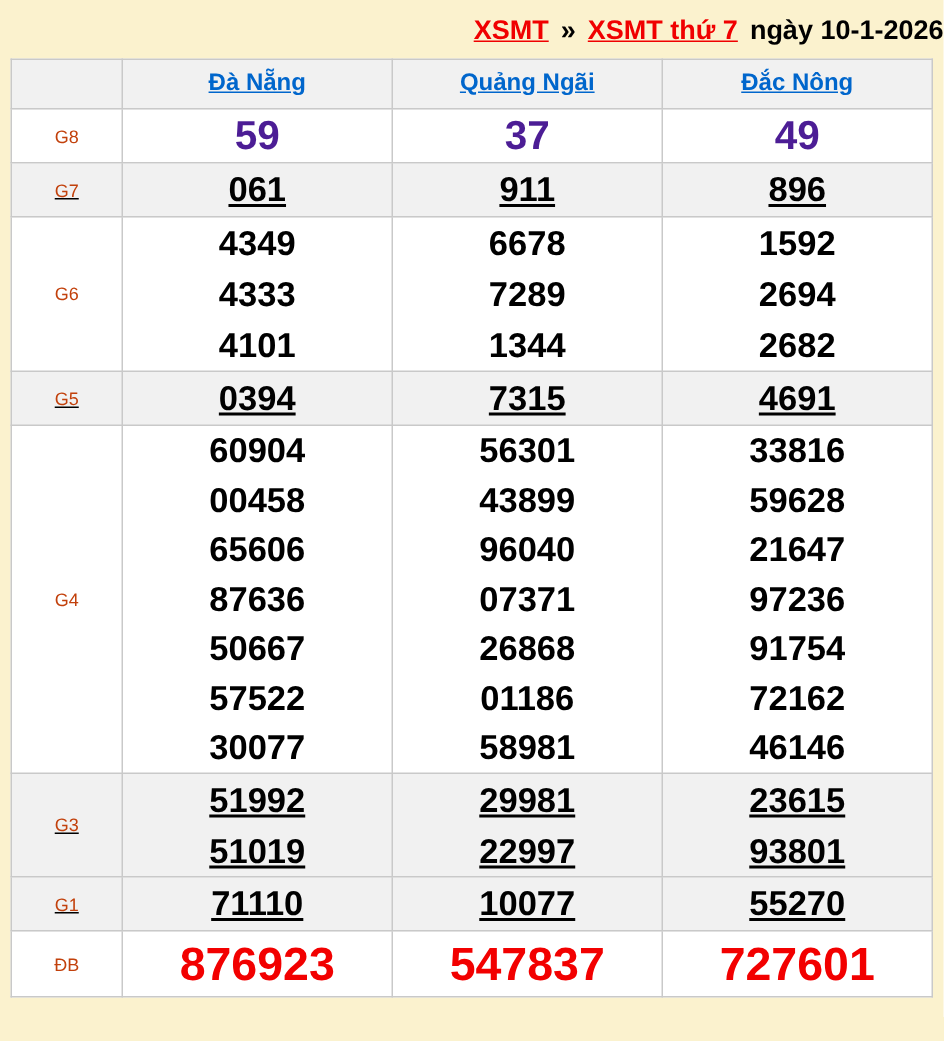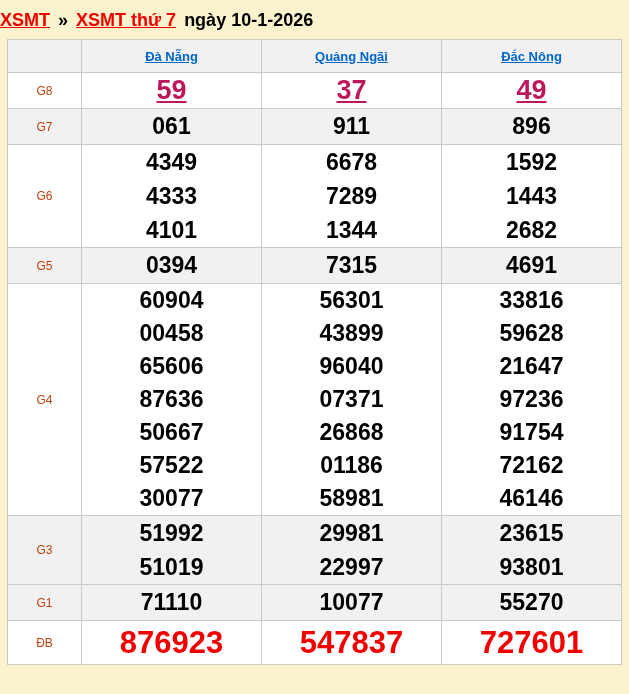--- a/index.html
+++ b/index.html
@@ -3,21 +3,21 @@
 <meta charset="utf-8">
 <style>
   html,body{margin:0;padding:0;}
   body{
     width:629px;height:694px;
     background:#FBF2CE;
     font-family:"Liberation Sans","DejaVu Sans",sans-serif;
     overflow:hidden;
   }
   .breadcrumb{
-    text-align:left;
+    text-align:right;
     padding:10px 0 8px 0;
     font-size:18px;
     font-weight:bold;
     color:#000;
     white-space:nowrap;
   }
   .breadcrumb a{cursor:pointer;}
   .red-link{color:#F00000;text-decoration:underline;}
   .sep{color:#000;padding:0 3px;}
   .date-text{color:#000;padding-left:3px;}
@@ -29,21 +29,21 @@
     background:#FFFFFF;
     table-layout:fixed;
   }
   table.results th, table.results td{
     border:1px solid #C9C9C9;
     padding:0;
     text-align:center;
     vertical-align:middle;
   }
   thead tr{background:#F1F1F1;height:33px;}
-  th.col-head{font-size:13px;}
+  th.col-head{font-size:16px;}
   th.col-head a{
     color:#0066CC;
     font-weight:bold;
     text-decoration:underline;
     cursor:pointer;
   }
   th.corner{width:73px;}
   td.label-col{
     width:73px;
     font-size:12px;
@@ -51,22 +51,22 @@
     color:#c2410c;
   }
   td.vals{
     font-weight:bold;
     font-size:23px;
     color:#000;
   }
   td.vals .line{line-height:34px;}
   tr.single td.vals .line{line-height:35px;}
   tr.dense td.vals .line{line-height:33px;}
-  tr.stripe{background:#F1F1F1;}
-  tr.red-large td.vals .line{color:#be185d;font-size:27px;line-height:35px;text-decoration:underline;}
+  tr.stripe{background:#F1F1F1;text-decoration:underline;}
+  tr.red-large td.vals .line{color:#4c1d95;font-size:27px;line-height:35px;}
   tr.red-huge td.vals .line{color:#F20000;font-size:31px;line-height:43px;}
 </style>
 </head>
 <body>
 
 <div class="breadcrumb">
   <a class="red-link">XSMT</a>
   <span class="sep">»</span>
   <a class="red-link">XSMT thứ 7</a>
   <span class="date-text">ngày 10-1-2026</span>
@@ -113,21 +113,21 @@
           <div class="line">4333</div>
           <div class="line">4101</div>
         </td>
         <td class="vals">
           <div class="line">6678</div>
           <div class="line">7289</div>
           <div class="line">1344</div>
         </td>
         <td class="vals">
           <div class="line">1592</div>
-          <div class="line">1443</div>
+          <div class="line">2694</div>
           <div class="line">2682</div>
         </td>
       </tr>
       <tr class="stripe  single">
         <td class="label-col">G5</td>
         <td class="vals">
           <div class="line">0394</div>
         </td>
         <td class="vals">
           <div class="line">7315</div>

